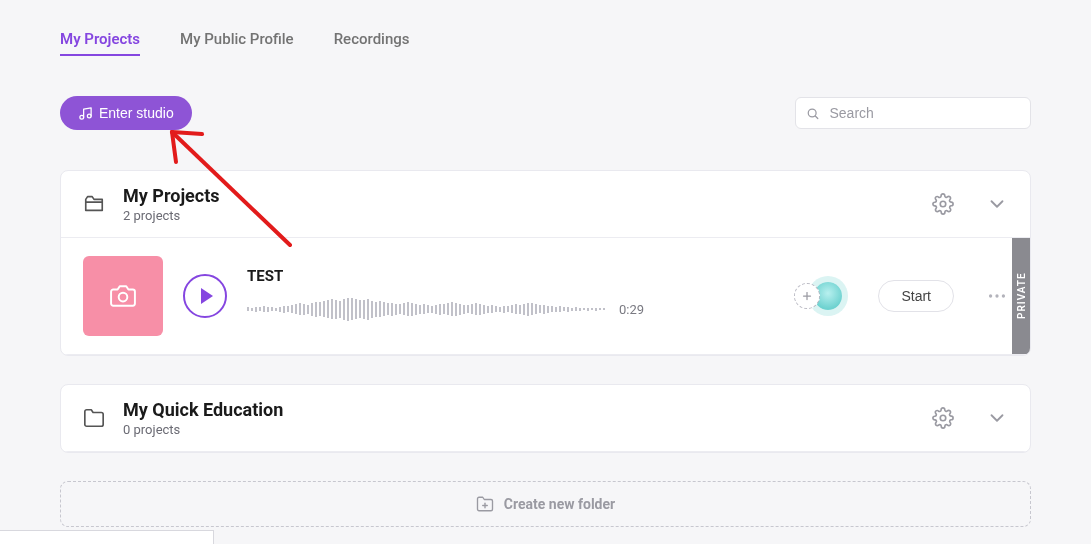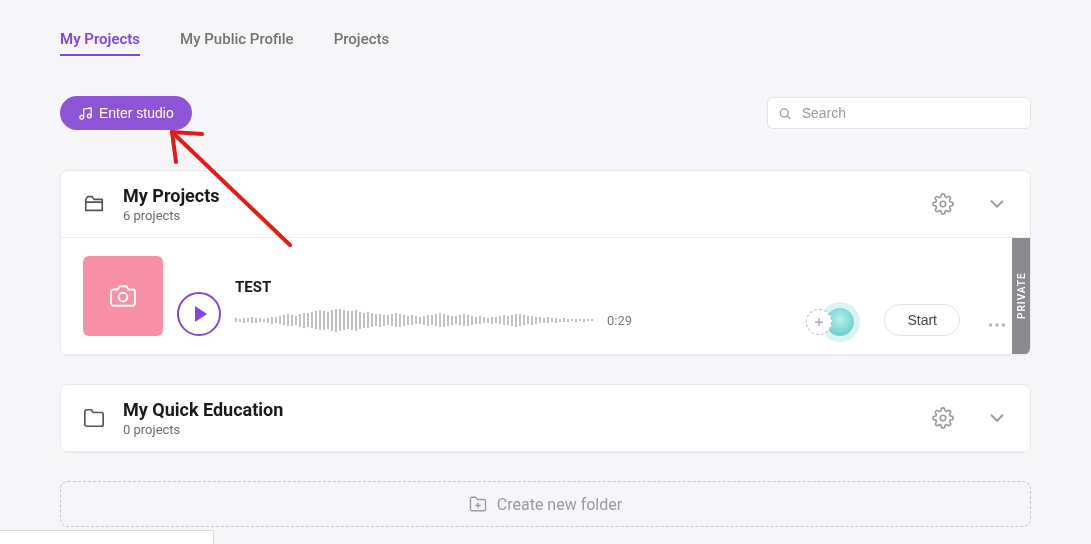--- a/index.html
+++ b/index.html
@@ -58,21 +58,21 @@
   }
   .spacer { flex: 1 1 auto; }
   .search-box {
     display: flex;
     align-items: center;
     gap: 8px;
     background: #fff;
     border: 1px solid #e3e3e8;
     border-radius: 6px;
     padding: 6px 10px;
-    width: 264px;
+    width: 236px;
   }
   .search-box input {
     border: none;
     outline: none;
     font-size: 14px;
     width: 100%;
     color: #444;
   }
   .search-box input::placeholder { color: #9a9aa2; }
   .search-icon { color: #9a9aa2; }
@@ -95,22 +95,22 @@
   .folder-icon { color: #555; flex: 0 0 auto; }
   .folder-titles { flex: 1 1 auto; }
   .folder-title { font-size: 18px; font-weight: 700; color: #1a1a1a; }
   .folder-sub   { font-size: 13px; color: #6b6b74; margin-top: 2px; }
   .gear-icon { color: #9a9aa2; cursor: pointer; }
   .chevron-icon { color: #9a9aa2; cursor: pointer; margin-left: 14px; }
 
   
   .project-row {
     display: flex;
-    align-items: flex-end;
-    gap: 14px;
+    align-items: center;
+    gap: 20px;
     padding: 18px 22px;
     position: relative;
     border-bottom: 1px solid #ececf1;
   }
   .thumb {
     width: 80px; height: 80px;
     background: #f78fa7;
     border-radius: 6px;
     display: flex; align-items: center; justify-content: center;
     color: #ffffff;
@@ -190,22 +190,23 @@
 
   
   .create-folder {
     margin-top: 28px;
     border: 1px dashed #c7c7cf;
     border-radius: 8px;
     height: 46px;
     display: flex; align-items: center; justify-content: center;
     color: #9a9aa2;
     gap: 10px;
-    font-size: 16px;
-    cursor: pointer;
+    font-size: 14px;
+    cursor: pointer;
+    font-weight: bold;
   }
 
   
   .arrow-overlay {
     position: absolute;
     left: 160px;
     top: 120px;
     pointer-events: none;
   }
 
@@ -221,21 +222,21 @@
   }
 </style>
 </head>
 <body>
 
 <div class="page">
 
   <div class="tabs">
     <div class="tab active">My Projects</div>
     <div class="tab">My Public Profile</div>
-    <div class="tab">Projects</div>
+    <div class="tab">Recordings</div>
   </div>
 
   <div class="action-row">
     <button class="btn-primary">
       <svg width="15" height="15" viewBox="0 0 24 24" fill="none" stroke="currentColor" stroke-width="2" stroke-linecap="round" stroke-linejoin="round">
           <path d="M9 18V5l12-2v13"></path>
           <circle cx="6" cy="18" r="3"></circle>
           <circle cx="18" cy="16" r="3"></circle>
         </svg>
       <span>Enter studio</span>
@@ -251,21 +252,21 @@
   </div>
 
   <div class="folder-card">
     <div class="folder-header">
       <svg class="folder-icon" width="22" height="22" viewBox="0 0 24 24" fill="none" stroke="currentColor" stroke-width="1.8" stroke-linecap="round" stroke-linejoin="round">
           <path d="M3 7l2-3h5l2 3h9v12H3z"></path>
           <path d="M3 10h18"></path>
         </svg>
       <div class="folder-titles">
         <div class="folder-title">My Projects</div>
-        <div class="folder-sub">6 projects</div>
+        <div class="folder-sub">2 projects</div>
       </div>
       <svg class="gear-icon" width="22" height="22" viewBox="0 0 24 24" fill="none" stroke="currentColor" stroke-width="1.8">
           <circle cx="12" cy="12" r="3"></circle>
           <path d="M19.4 15a1.65 1.65 0 0 0 .33 1.82l.06.06a2 2 0 1 1-2.83 2.83l-.06-.06a1.65 1.65 0 0 0-1.82-.33 1.65 1.65 0 0 0-1 1.51V21a2 2 0 1 1-4 0v-.09a1.65 1.65 0 0 0-1-1.51 1.65 1.65 0 0 0-1.82.33l-.06.06a2 2 0 1 1-2.83-2.83l.06-.06a1.65 1.65 0 0 0 .33-1.82 1.65 1.65 0 0 0-1.51-1H3a2 2 0 1 1 0-4h.09a1.65 1.65 0 0 0 1.51-1 1.65 1.65 0 0 0-.33-1.82l-.06-.06a2 2 0 1 1 2.83-2.83l.06.06a1.65 1.65 0 0 0 1.82.33h0a1.65 1.65 0 0 0 1-1.51V3a2 2 0 1 1 4 0v.09a1.65 1.65 0 0 0 1 1.51h0a1.65 1.65 0 0 0 1.82-.33l.06-.06a2 2 0 1 1 2.83 2.83l-.06.06a1.65 1.65 0 0 0-.33 1.82v0a1.65 1.65 0 0 0 1.51 1H21a2 2 0 1 1 0 4h-.09a1.65 1.65 0 0 0-1.51 1z"></path>
         </svg>
       <svg class="chevron-icon" width="22" height="22" viewBox="0 0 24 24" fill="none" stroke="currentColor" stroke-width="2" stroke-linecap="round" stroke-linejoin="round">
           <polyline points="6 9 12 15 18 9"></polyline>
         </svg>
     </div>
 

